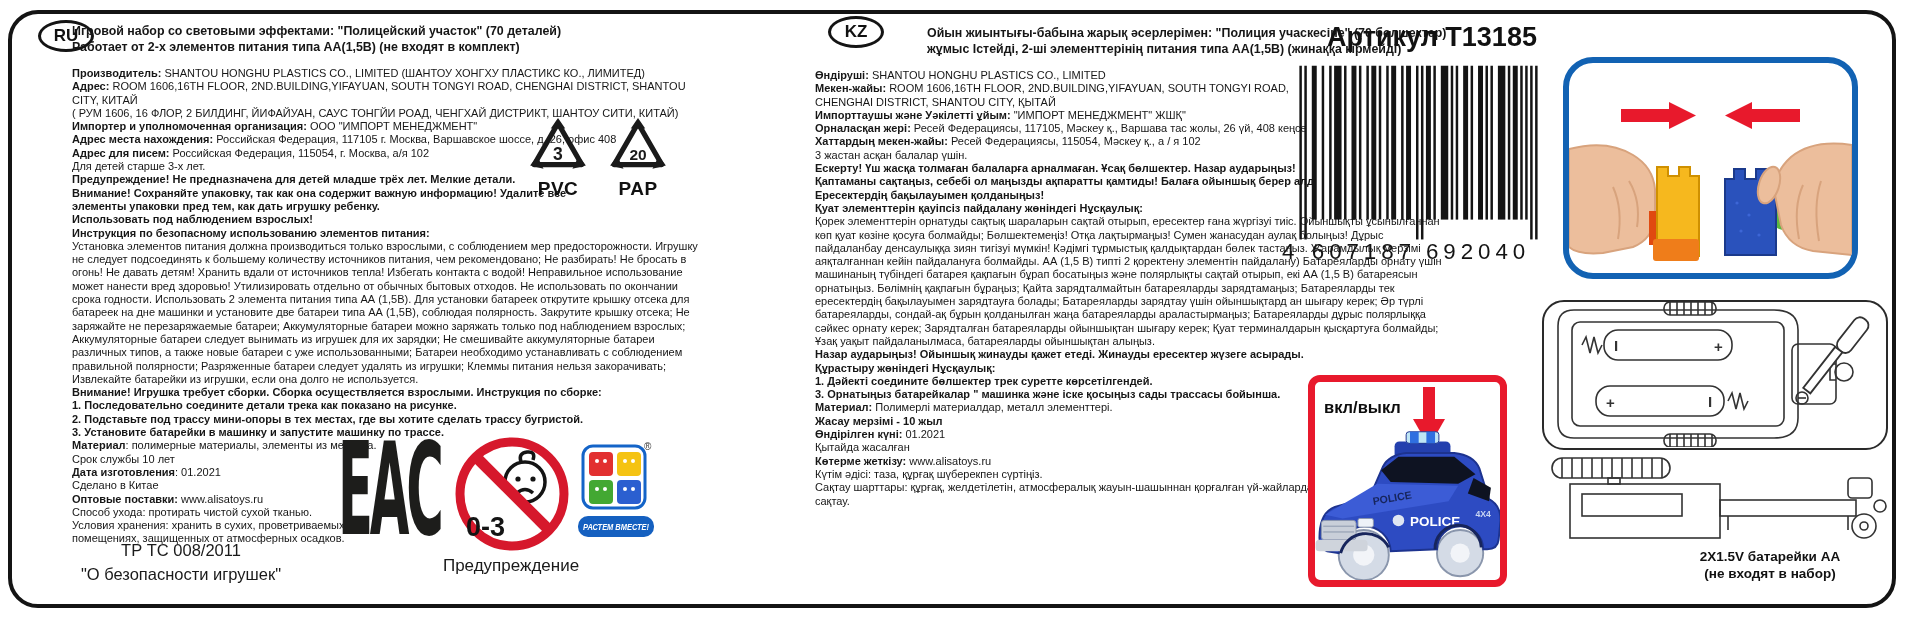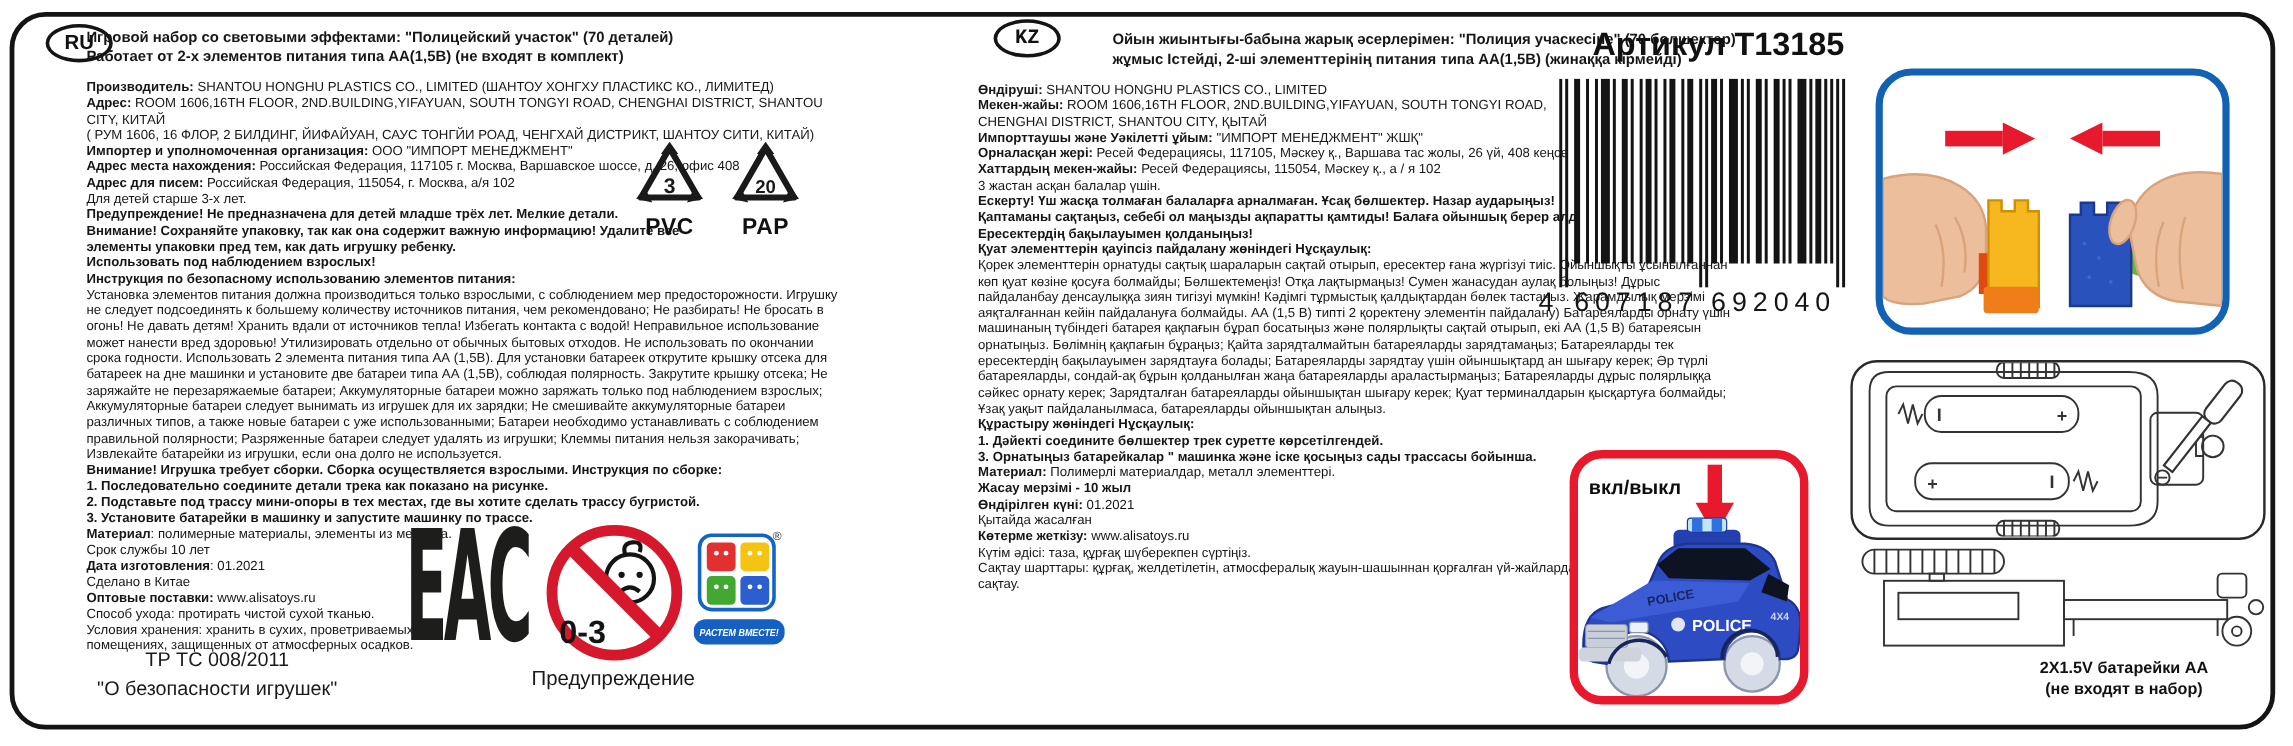--- a/index.html
+++ b/index.html
@@ -26,21 +26,21 @@
   #eac-mark{left:338px;top:438px;width:110px;height:112px;overflow:visible;
        font-family:"DejaVu Sans",sans-serif;font-weight:bold;font-size:128px;line-height:104px;
        letter-spacing:-8px;transform:scaleX(0.40);transform-origin:left top;color:#1d1d1b;}
   #age-warning-label{left:416px;top:556px;width:190px;text-align:center;font-size:17px;color:#1a1a1a;}
   #tr-tc{left:40px;top:538px;width:282px;text-align:center;font-size:16.5px;line-height:24px;color:#1a1a1a;}
   #articul{left:1296px;top:22px;width:272px;text-align:center;font-weight:bold;font-size:27px;}
   #barcode{left:1282px;top:64px;width:268px;height:202px;}
   #photo-box{left:1563px;top:57px;width:295px;height:222px;border:6px solid #1262b3;
        border-radius:30px;box-sizing:border-box;overflow:hidden;background:#fff;}
   #red-box{left:1308px;top:375px;width:199px;height:212px;border:7px solid #e8192c;
-       border-radius:27px;box-sizing:border-box;overflow:hidden;background:#fff;}
+       border-radius:12px;box-sizing:border-box;overflow:hidden;background:#fff;}
   #on-off{position:absolute;left:9px;top:16px;font-weight:bold;font-size:16.5px;color:#0d0d0d;}
   #down-arrow{position:absolute;left:96px;top:5px;}
   #car-image{position:absolute;left:-2px;bottom:-4px;}
   #diagram-box{left:1542px;top:300px;width:346px;height:150px;border:2.5px solid #2a2a2a;
        border-radius:22px;box-sizing:border-box;background:#fff;}
   #side-view{left:1548px;top:456px;width:340px;height:86px;}
   #battery-note{left:1650px;top:548px;width:240px;text-align:center;
        font-weight:bold;font-size:13.5px;line-height:17px;}
   svg text{font-family:"Liberation Sans",sans-serif;}
   .bc-digits{font-family:"DejaVu Sans Mono",monospace;}
@@ -147,21 +147,21 @@
   </g>
   <rect x="0" y="78" width="76" height="21" rx="10" fill="#1560c0"></rect>
   <text x="38" y="92" text-anchor="middle" font-size="8.5" font-weight="bold" font-style="italic" fill="#fff" textLength="66" lengthAdjust="spacingAndGlyphs">РАСТЕМ ВМЕСТЕ!</text>
 </svg>
 
 <div class="abs" id="tr-tc">
   <div>ТР ТС 008/2011</div>
   <div>"О безопасности игрушек"</div>
 </div>
 
-<div class="abs badge" style="left:828px;top:16px;font-family:Liberation Mono, monospace;">
+<div class="abs badge" style="left:828px;top:16px;">
   <span>KZ</span>
 </div>
 
 <div class="abs col" id="kz-col">
   <div class="hdr">
 
   <p class="ln">Ойын жиынтығы-бабына жарық әсерлерімен: "Полиция учаскесіне" (70 бөлшектер)</p>
       <p class="ln">жұмыс Істейді, 2-ші элементтерінің питания типа АА(1,5В)  (жинаққа кірмейді)</p>
     </div>
   <div class="body-block">
@@ -171,20 +171,21 @@
       <p class="ln"><b></b><span>CHENGHAI DISTRICT, SHANTOU CITY, ҚЫТАЙ</span></p>
       <p class="ln"><b>Импорттаушы және Уәкілетті ұйым:</b><span> "ИМПОРТ МЕНЕДЖМЕНТ" ЖШҚ"</span></p>
       <p class="ln"><b>Орналасқан жері:</b><span> Ресей Федерациясы, 117105, Мәскеу қ., Варшава тас жолы, 26 үй, 408 кеңсе</span></p>
       <p class="ln"><b>Хаттардың мекен-жайы:</b><span> Ресей Федерациясы, 115054, Мәскеу қ., а / я 102</span></p>
       <p class="ln"><b></b><span>3 жастан асқан балалар үшін.</span></p>
       <p class="ln b"><b></b><span>Ескерту! Үш жасқа толмаған балаларға арналмаған. Ұсақ бөлшектер. Назар аударыңыз!</span></p>
       <p class="ln b"><b></b><span>Қаптаманы сақтаңыз, себебі ол маңызды ақпаратты қамтиды! Балаға ойыншық берер алд</span></p>
       <p class="ln b"><b></b><span>Ересектердің бақылауымен қолданыңыз!</span></p>
       <p class="ln b"><b></b><span>Қуат элементтерін қауіпсіз пайдалану жөніндегі Нұсқаулық:</span></p>
       <p class="ln"><b></b><span>Қорек элементтерін орнатуды сақтық шараларын сақтай отырып, ересектер ғана жүргізуі тиіс. Ойыншықты ұсынылғаннан көп қуат көзіне қосуға болмайды; Бөлшектемеңіз! Отқа лақтырмаңыз! Сумен жанасудан аулақ болыңыз! Дұрыс пайдаланбау денсаулыққа зиян тигізуі мүмкін! Кәдімгі тұрмыстық қалдықтардан бөлек тастаңыз. Жарамдылық мерзімі аяқталғаннан кейін пайдалануға болмайды. АА (1,5 В) типті 2 қоректену элементін пайдалану) Батареяларды орнату үшін машинаның түбіндегі батарея қақпағын бұрап босатыңыз және полярлықты сақтай отырып, екі АА (1,5 В) батареясын орнатыңыз. Бөлімнің қақпағын бұраңыз; Қайта зарядталмайтын батареяларды зарядтамаңыз; Батареяларды тек ересектердің бақылауымен зарядтауға болады; Батареяларды зарядтау үшін ойыншықтард ан шығару керек; Әр түрлі батареяларды, сондай-ақ бұрын қолданылған жаңа батареяларды араластырмаңыз; Батареяларды дұрыс полярлыққа сәйкес орнату керек; Зарядталған батареяларды ойыншықтан шығару керек; Қуат терминалдарын қысқартуға болмайды; Ұзақ уақыт пайдаланылмаса, батареяларды ойыншықтан алыңыз.</span></p>
+      <p class="ln b"><b></b><span>Назар аударыңыз! Ойыншық жинауды қажет етеді. Жинауды ересектер жүзеге асырады.</span></p>
       <p class="ln b"><b></b><span>Құрастыру жөніндегі Нұсқаулық:</span></p>
       <p class="ln b"><b></b><span>1. Дәйекті соедините бөлшектер трек суретте көрсетілгендей.</span></p>
       <p class="ln b"><b></b><span>3. Орнатыңыз батарейкалар " машинка және іске қосыңыз сады трассасы бойынша.</span></p>
       <p class="ln"><b>Материал:</b><span> Полимерлі материалдар, металл элементтері.</span></p>
       <p class="ln b"><b></b><span>Жасау мерзімі - 10 жыл</span></p>
       <p class="ln"><b>Өндірілген күні:</b><span>  01.2021</span></p>
       <p class="ln"><b></b><span>Қытайда жасалған</span></p>
       <p class="ln"><b>Көтерме жеткізу:</b><span> www.alisatoys.ru</span></p>
       <p class="ln"><b></b><span>Күтім әдісі: таза, құрғақ шүберекпен сүртіңіз.</span></p>
       <p class="ln"><b></b><span>Сақтау шарттары: құрғақ, желдетілетін, атмосфералық жауын-шашыннан қорғалған үй-жайларда</span></p>

